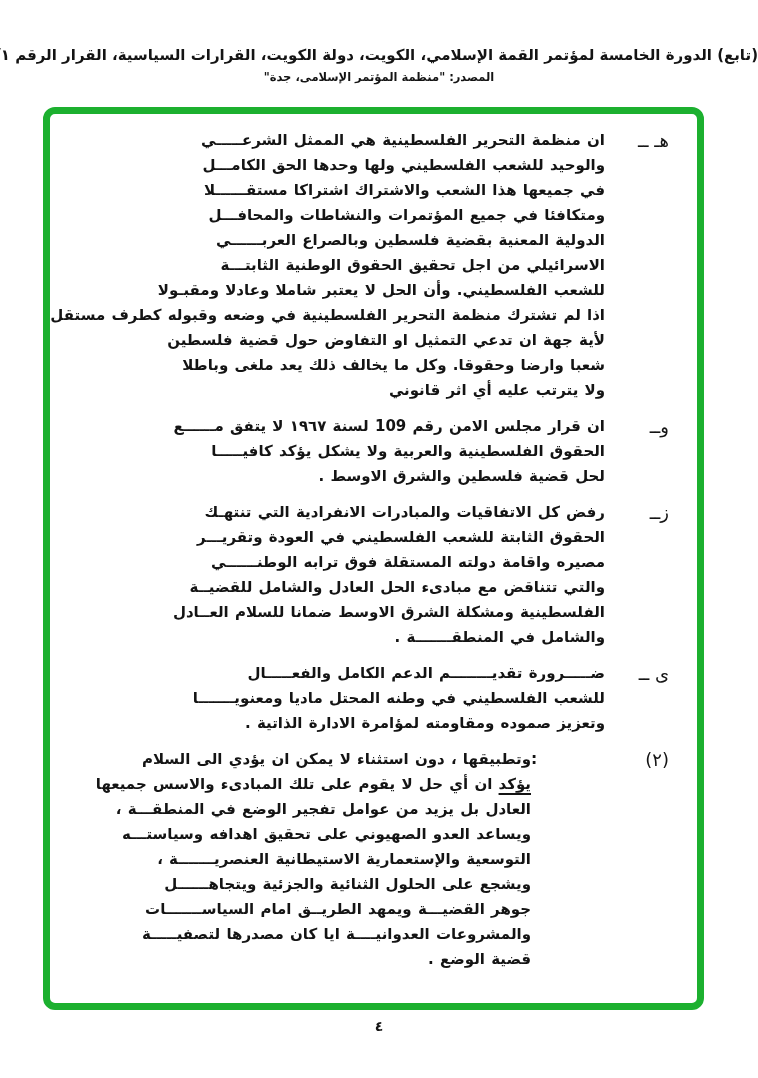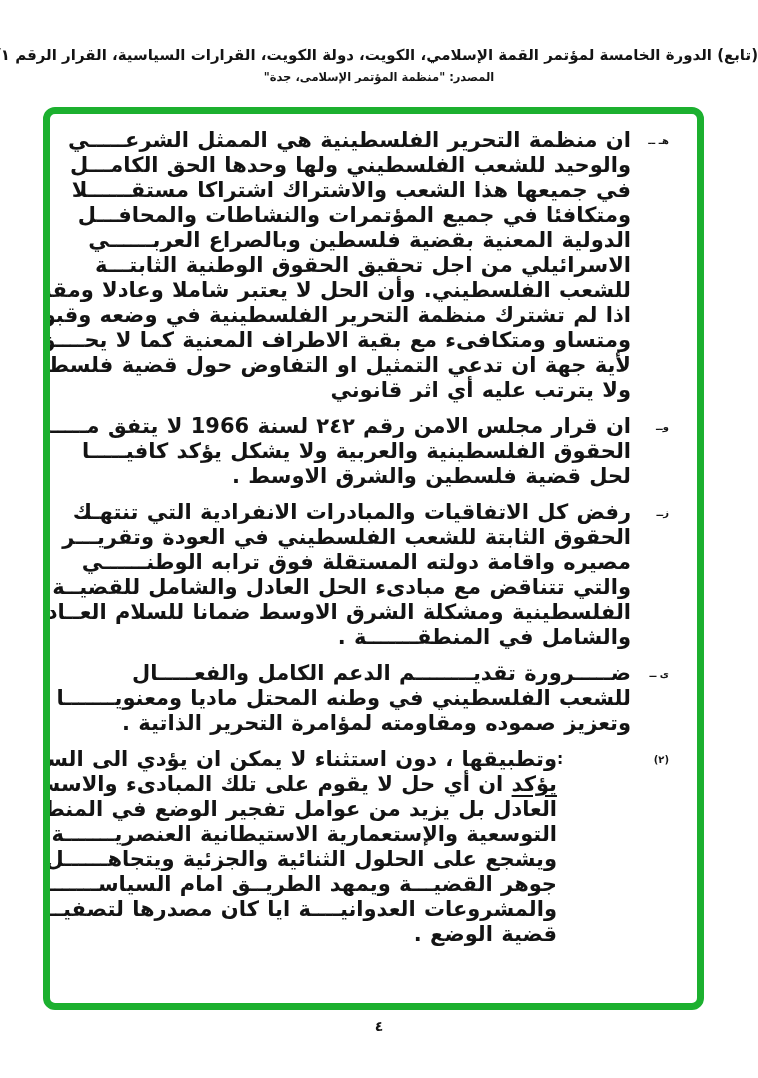--- a/index.html
+++ b/index.html
@@ -41,35 +41,36 @@
   }
   .section{
     display:flex;
     align-items:flex-start;
     margin-bottom:11px;
   }
   .section:last-child{margin-bottom:0;}
   .marker{
     flex:0 0 auto;
     width:38px;
-    font-size:10px;font-weight:bold;
+    font-size:18px;font-weight:normal;
     line-height:25px;
     white-space:nowrap;
+    margin-left:26px;
   }
   .section.numbered .marker{width:46px;}
   .colon-cell{
     flex:0 0 auto;
     width:66px;
     text-align:left;
     font-size:15.5px;font-weight:bold;
     line-height:25px;
   }
   .lines{flex:1 1 auto;min-width:0;}
   .line{
-    font-size:21px;font-weight:bold;
+    font-size:15px;font-weight:bold;
     line-height:25px;
     white-space:nowrap;
     text-align:right;
     word-spacing:1px;
   }
   .u{
     text-decoration:underline;
     text-underline-offset:4px;
     text-decoration-thickness:1.5px;
   }
@@ -99,59 +100,60 @@
           <div class="marker">هـ ــ</div>
           <div class="lines">
             <div class="line">ان منظمة التحرير الفلسطينية هي الممثل الشرعـــــي</div>
             <div class="line">والوحيد للشعب الفلسطيني ولها وحدها الحق الكامـــل</div>
             <div class="line">في جميعها هذا الشعب والاشتراك اشتراكا مستقــــــلا</div>
             <div class="line">ومتكافئا في جميع المؤتمرات والنشاطات والمحافـــل</div>
             <div class="line">الدولية المعنية بقضية فلسطين وبالصراع العربــــــي</div>
             <div class="line">الاسرائيلي من اجل تحقيق الحقوق الوطنية الثابتـــة</div>
             <div class="line">للشعب الفلسطيني. وأن الحل لا يعتبر شاملا وعادلا ومقبـولا</div>
             <div class="line">اذا لم تشترك منظمة التحرير الفلسطينية في وضعه وقبوله كطرف مستقل</div>
-            <div class="line">ومتساو ومتكافىء مع بقية الاطراف المعنية كما لا يحــــق</div>
             <div class="line">لأية جهة ان تدعي التمثيل او التفاوض حول قضية فلسطين</div>
+            <div class="line">شعبا وارضا وحقوقا. وكل ما يخالف ذلك يعد ملغى وباطلا</div>
             <div class="line">ولا يترتب عليه أي اثر قانوني</div>
           </div>
         </div>
         <div class="section">
           <div class="marker">وــ</div>
           <div class="lines">
-            <div class="line">ان قرار مجلس الامن رقم ٢٤٢ لسنة 1966 لا يتفق مــــــع</div>
+            <div class="line">ان قرار مجلس الامن رقم 109 لسنة ١٩٦٧ لا يتفق مــــــع</div>
             <div class="line">الحقوق الفلسطينية والعربية ولا يشكل يؤكد كافيـــــا</div>
             <div class="line">لحل قضية فلسطين والشرق الاوسط .</div>
           </div>
         </div>
         <div class="section">
           <div class="marker">زــ</div>
           <div class="lines">
             <div class="line">رفض كل الاتفاقيات والمبادرات الانفرادية التي تنتهـك</div>
             <div class="line">الحقوق الثابتة للشعب الفلسطيني في العودة وتقريـــر</div>
             <div class="line">مصيره واقامة دولته المستقلة فوق ترابه الوطنــــــي</div>
             <div class="line">والتي تتناقض مع مبادىء الحل العادل والشامل للقضيــة</div>
             <div class="line">الفلسطينية ومشكلة الشرق الاوسط ضمانا للسلام العــادل</div>
             <div class="line">والشامل في المنطقـــــــة .</div>
           </div>
         </div>
         <div class="section">
           <div class="marker">ى ــ</div>
           <div class="lines">
             <div class="line">ضـــــرورة تقديــــــــم  الدعم الكامل والفعـــــال</div>
             <div class="line">للشعب الفلسطيني في وطنه المحتل ماديا ومعنويـــــــا</div>
-            <div class="line">وتعزيز صموده ومقاومته لمؤامرة التحرير الذاتية .</div>
+            <div class="line">وتعزيز صموده ومقاومته لمؤامرة الادارة الذاتية .</div>
           </div>
         </div>
         <div class="section numbered">
           <div class="marker">(٢)</div>
           <div class="colon-cell">:</div>
           <div class="lines">
             <div class="line">وتطبيقها ، دون استثناء   لا يمكن ان يؤدي الى السلام</div>
             <div class="line"><span class="u">يؤكد</span><span> ان أي حل لا يقوم على تلك المبادىء والاسس جميعها</span></div>
             <div class="line">العادل بل يزيد من عوامل تفجير الوضع في المنطقـــة ،</div>
+            <div class="line">ويساعد العدو الصهيوني على تحقيق اهدافه وسياستـــه</div>
             <div class="line">التوسعية والإستعمارية الاستيطانية العنصريـــــــة ،</div>
             <div class="line">ويشجع على الحلول الثنائية والجزئية ويتجاهــــــل</div>
             <div class="line">جوهر القضيـــة ويمهد الطريــق امام السياســـــــات</div>
             <div class="line">والمشروعات العدوانيــــة ايا كان مصدرها لتصفيـــــة</div>
             <div class="line">قضية الوضع .</div>
           </div>
         </div>
       </div>
   </div>
 

